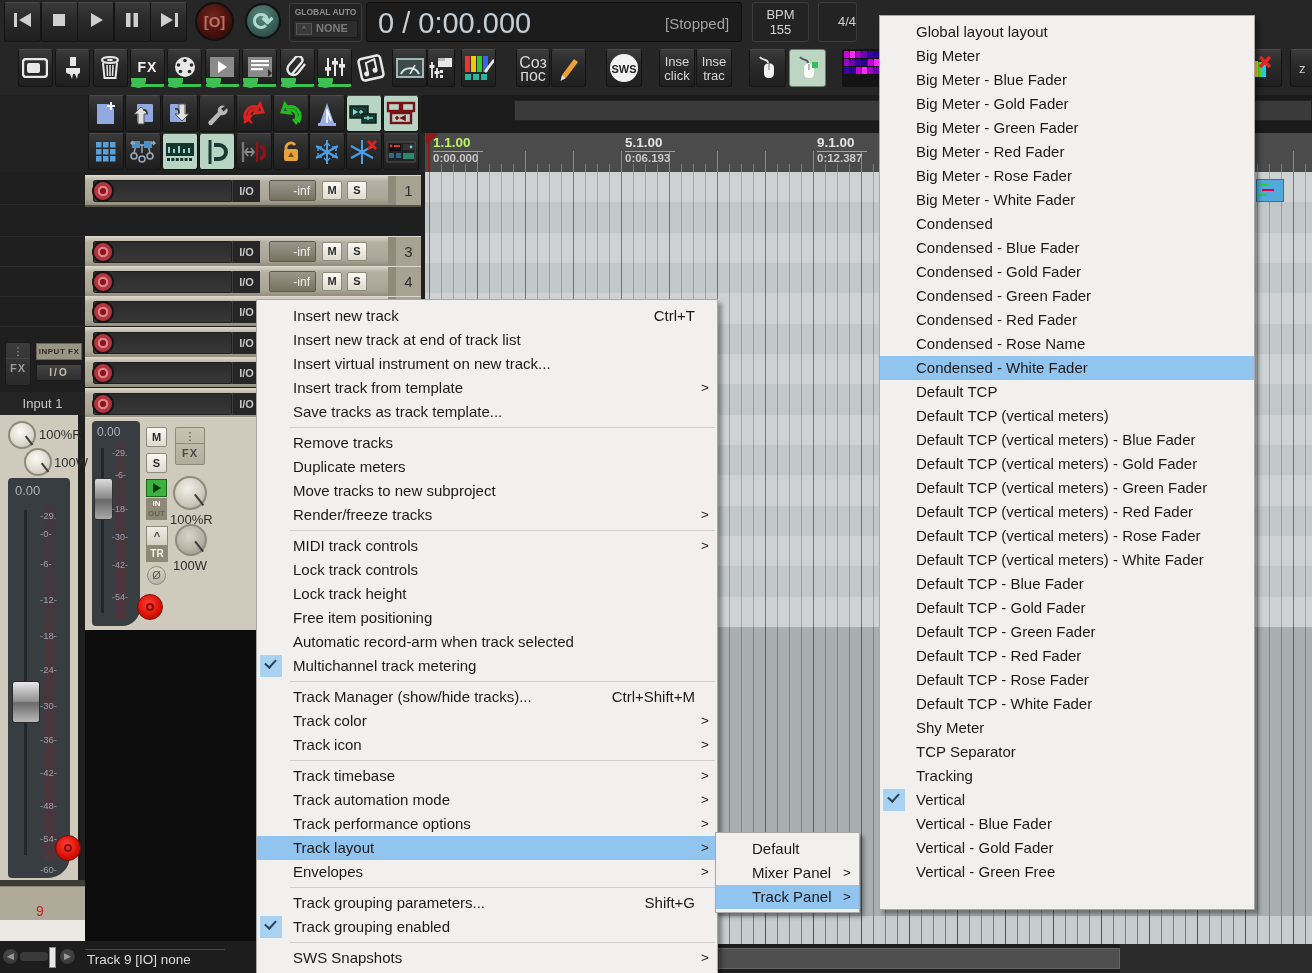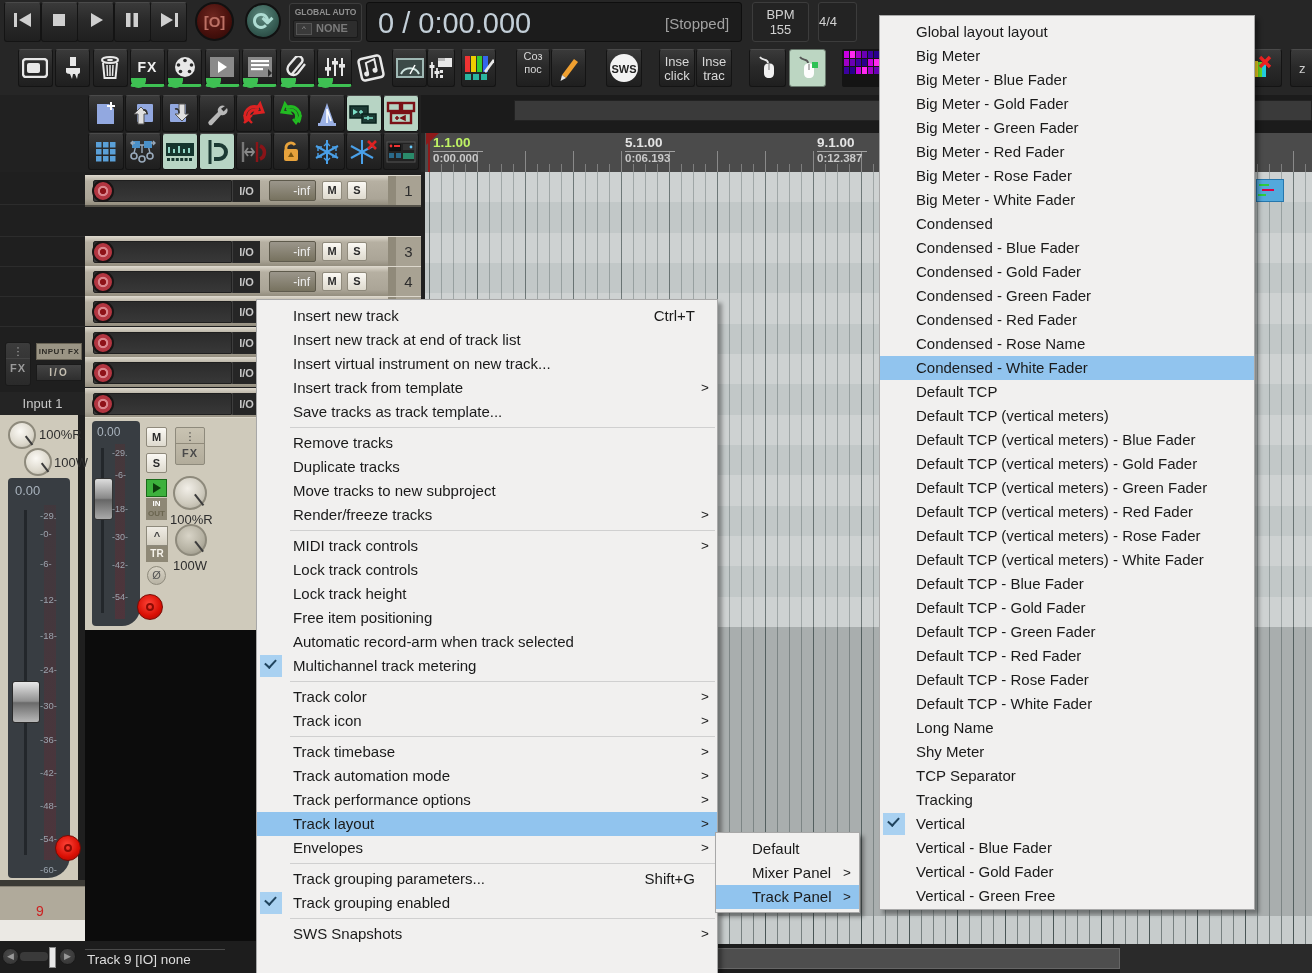--- a/index.html
+++ b/index.html
@@ -84,21 +84,21 @@
  <div style="position:absolute;left:11px;top:4px;font-size:29px;color:#c3cfd8">0 / 0:00.000</div>
  <div style="position:absolute;left:298px;top:12px;font-size:15px;color:#a2a2a2">[Stopped]</div>
   </div>
 <div class="abs" style="left:752px;top:2px;width:57px;height:40px;background:#232323;
  border:1px solid #3c3c3c;border-radius:3px;box-sizing:border-box;color:#d2d2d2;font-size:13px;text-align:center">
  <div style="margin-top:4px">BPM</div>
     <div>155</div>
   </div>
 <div class="abs" style="left:818px;top:2px;width:39px;height:40px;background:#232323;
  border:1px solid #3c3c3c;border-radius:3px;box-sizing:border-box;color:#d2d2d2;font-size:13px;
- text-align:left;line-height:38px">4/4</div>
+ text-align:right;line-height:38px">4/4</div>
 <div class="abs" style="left:0;top:45px;width:1312px;height:50px;background:#262626"></div>
 <div class="btn" style="left:17.8px;top:49px;width:35px;height:38px;overflow:visible">
     <div style="position:absolute;left:0;top:0;width:100%;height:100%;display:flex;align-items:center;justify-content:center">
       <svg width="26" height="20" viewBox="0 0 26 20">
         <rect x="1" y="1" width="24" height="18" rx="3" fill="none" stroke="#e8e8e8" stroke-width="2.4"></rect>
         <rect x="5" y="5" width="13" height="10" rx="2" fill="#e8e8e8"></rect>
       </svg>
     </div>
   </div>
 <div class="btn" style="left:55px;top:49px;width:35px;height:38px;overflow:visible">
@@ -227,22 +227,22 @@
         <rect x="7" y="1" width="5" height="16" fill="#ec0"></rect>
         <rect x="13" y="1" width="5" height="16" fill="#3c3"></rect>
         <rect x="19" y="1" width="5" height="16" fill="#36e"></rect>
         <path d="M20 16 L29 4 l2 2 -9 12 z" fill="#e8e8e8"></path>
         <rect x="1" y="19" width="6" height="6" fill="#2ab5a0"></rect>
         <rect x="9" y="19" width="6" height="6" fill="#2ab5a0"></rect>
         <rect x="17" y="19" width="6" height="6" fill="#2ab5a0"></rect>
       </svg>
     </div>
   </div>
-<div class="btn" style="left:516px;top:49px;width:34px;height:38px;color:#d8d8d8;font-size:11px;
- text-align:center;line-height:13px;">Соз<br>пос</div>
+<div class="btn" style="left:516px;top:49px;width:34px;height:38px;color:#d8d8d8;font-size:16px;
+ text-align:center;line-height:13px;padding-top:6px">Соз<br>пос</div>
 <div class="btn" style="left:551px;top:49px;width:35px;height:38px;overflow:visible">
     <div style="position:absolute;left:0;top:0;width:100%;height:100%;display:flex;align-items:center;justify-content:center">
       <svg width="26" height="26" viewBox="0 0 26 26">
         <path d="M6 20 L18 4 l4 3 -12 16 z" fill="#f0a030"></path>
         <path d="M6 20 l-1.5 6 5.5 -3 z" fill="#e8e8e8"></path>
       </svg>
     </div>
   </div>
 <div class="btn" style="left:606px;top:49px;width:36px;height:38px">
     <div style="position:absolute;left:0;top:0;width:100%;height:100%;display:flex;align-items:center;justify-content:center">
@@ -773,31 +773,32 @@
  <div style="position:absolute;left:87px;top:11px;color:#dedede;font-size:13.5px">Track 9 [IO] none</div>
 </div>
 <div class="menu" style="left:256px;top:299px;width:462px;height:682px">
 <div class="mi">Insert new track<span class="sc">Ctrl+T</span></div>
 <div class="mi">Insert new track at end of track list</div>
 <div class="mi">Insert virtual instrument on new track...</div>
 <div class="mi">Insert track from template<span class="ar">&gt;</span></div>
 <div class="mi">Save tracks as track template...</div>
 <div class="sep"></div>
 <div class="mi">Remove tracks</div>
-<div class="mi">Duplicate tracks</div>
+<div class="mi">Duplicate meters</div>
 <div class="mi">Move tracks to new subproject</div>
 <div class="mi">Render/freeze tracks<span class="ar">&gt;</span></div>
 <div class="sep"></div>
 <div class="mi">MIDI track controls<span class="ar">&gt;</span></div>
 <div class="mi">Lock track controls</div>
 <div class="mi">Lock track height</div>
 <div class="mi">Free item positioning</div>
 <div class="mi">Automatic record-arm when track selected</div>
 <div class="mi"><div class="chk"></div>Multichannel track metering</div>
 <div class="sep"></div>
+<div class="mi">Track Manager (show/hide tracks)...<span class="sc">Ctrl+Shift+M</span></div>
 <div class="mi">Track color<span class="ar">&gt;</span></div>
 <div class="mi">Track icon<span class="ar">&gt;</span></div>
 <div class="sep"></div>
 <div class="mi">Track timebase<span class="ar">&gt;</span></div>
 <div class="mi">Track automation mode<span class="ar">&gt;</span></div>
 <div class="mi">Track performance options<span class="ar">&gt;</span></div>
 <div class="mi hl">Track layout<span class="ar">&gt;</span></div>
 <div class="mi">Envelopes<span class="ar">&gt;</span></div>
 <div class="sep"></div>
 <div class="mi">Track grouping parameters...<span class="sc">Shift+G</span></div>
@@ -833,20 +834,19 @@
 <div class="mi">Default TCP (vertical meters) - Green Fader</div>
 <div class="mi">Default TCP (vertical meters) - Red Fader</div>
 <div class="mi">Default TCP (vertical meters) - Rose Fader</div>
 <div class="mi">Default TCP (vertical meters) - White Fader</div>
 <div class="mi">Default TCP - Blue Fader</div>
 <div class="mi">Default TCP - Gold Fader</div>
 <div class="mi">Default TCP - Green Fader</div>
 <div class="mi">Default TCP - Red Fader</div>
 <div class="mi">Default TCP - Rose Fader</div>
 <div class="mi">Default TCP - White Fader</div>
-<div class="mi">Long Name</div>
 <div class="mi">Shy Meter</div>
 <div class="mi">TCP Separator</div>
 <div class="mi">Tracking</div>
 <div class="mi"><div class="chk"></div>Vertical</div>
 <div class="mi">Vertical - Blue Fader</div>
 <div class="mi">Vertical - Gold Fader</div>
 <div class="mi">Vertical - Green Free</div>
 </div>
 </body></html>

